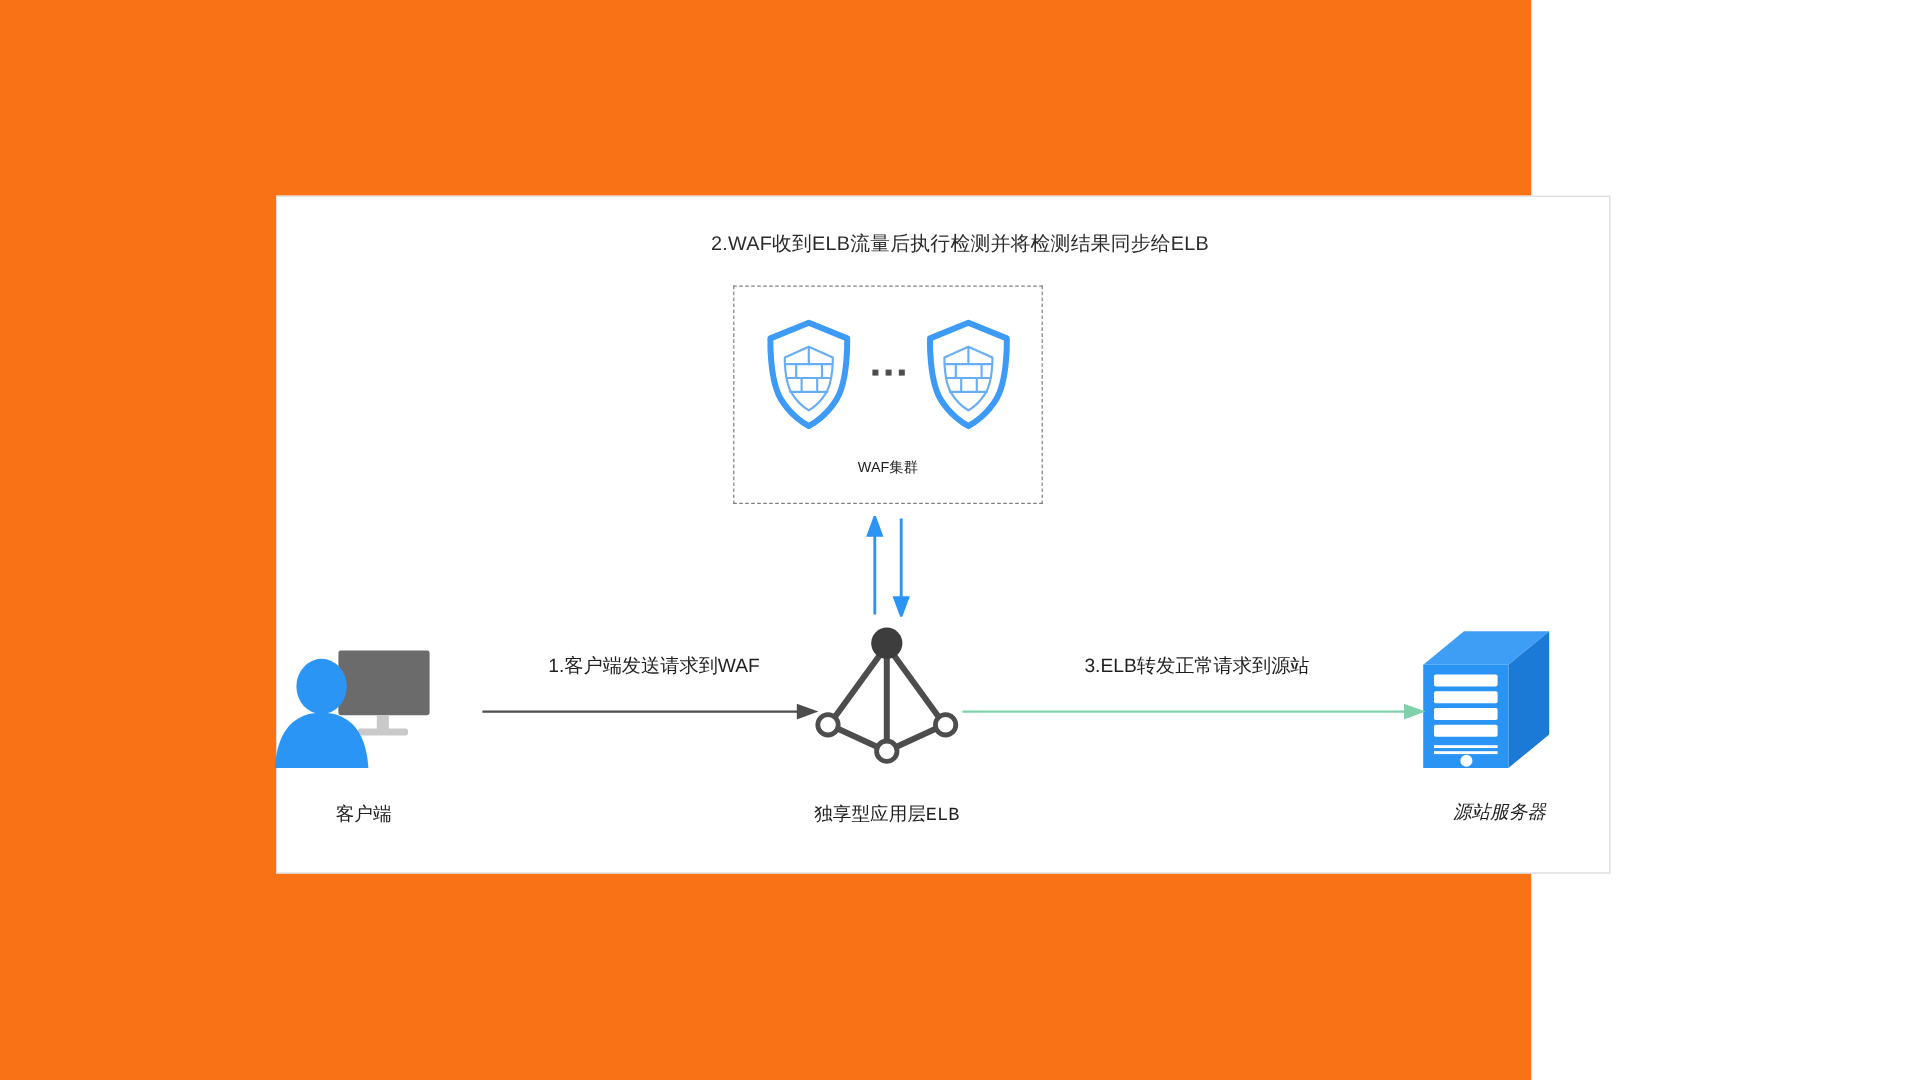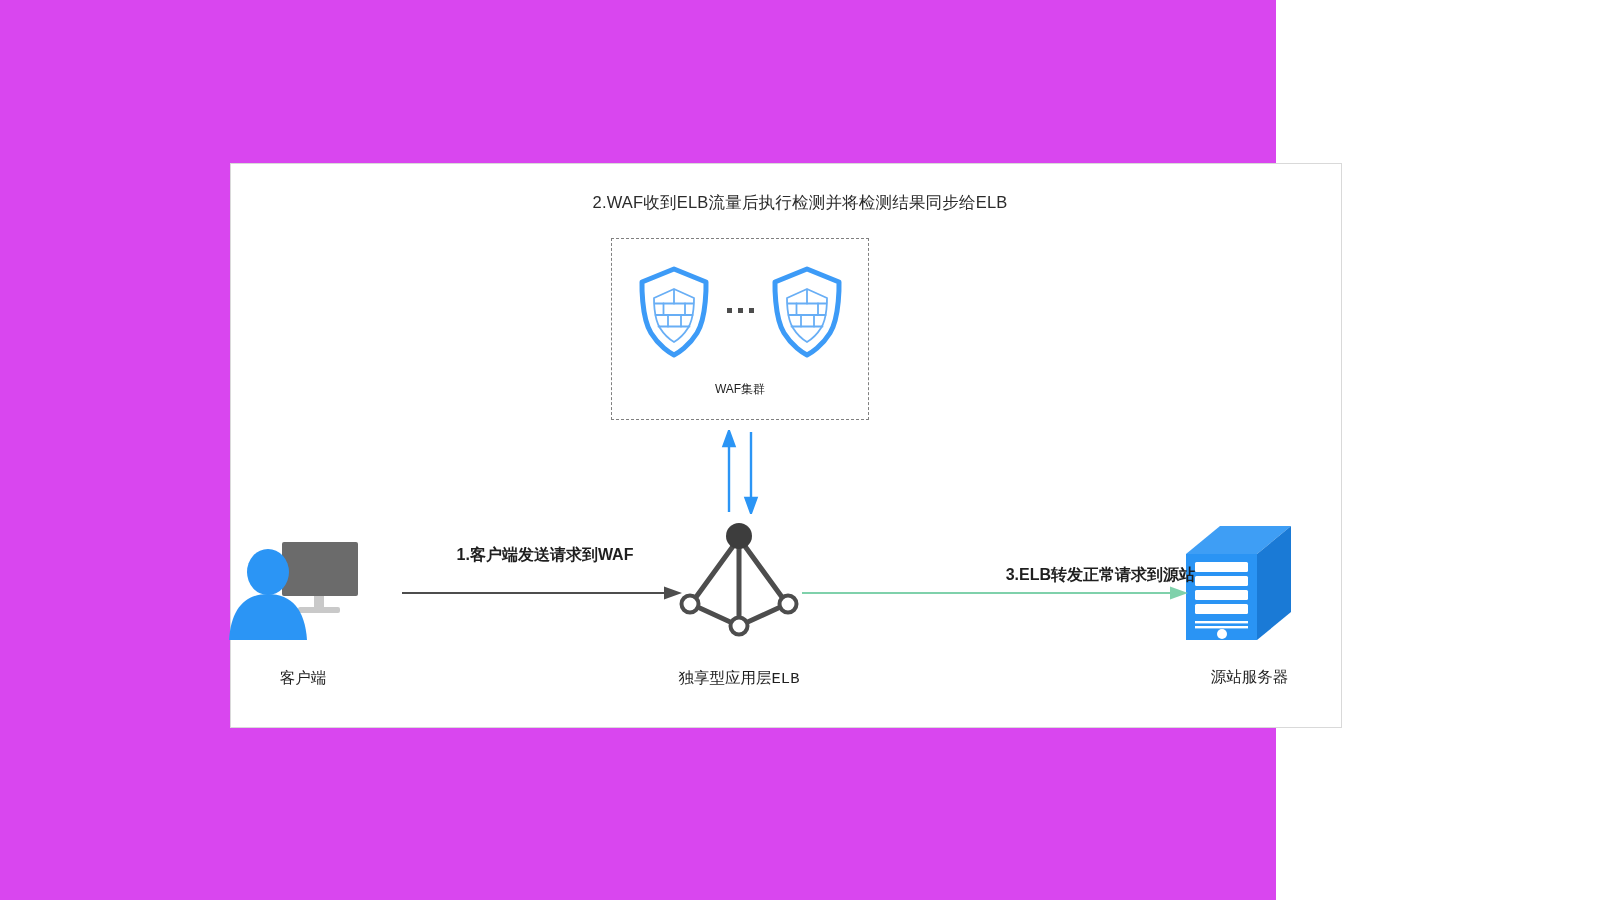--- a/index.html
+++ b/index.html
@@ -9,21 +9,21 @@
     width: 1600px;
     height: 900px;
     overflow: hidden;
     font-family: "Liberation Sans", "DejaVu Sans", sans-serif;
   }
 
   #canvas {
     position: relative;
     width: 1276px;
     height: 900px;
-    background: #d946ef;
+    background: #f97316;
   }
 
   
   .diagram-frame {
     position: absolute;
     left: 230px;
     top: 163px;
     width: 1112px;
     height: 565px;
     border: 1px solid #d9d9d9;
@@ -116,39 +116,38 @@
   .node-client { left: 228px; top: 528px; width: 150px; font-family: Liberation Serif, serif; }
   .node-elb    { left: 663px; top: 520px; width: 152px; }
   .node-server { left: 1172px; top: 520px; width: 155px; }
 
   .client-art { position: relative; width: 150px; height: 112px; margin: 0 auto; }
   .elb-art    { position: relative; width: 152px; height: 122px; margin: 0 auto; }
   .server-art { position: relative; width: 155px; height: 122px; margin: 0 auto; }
 
   .node-client .node-label { margin-top: 28px; }
   .node-elb .node-label    { margin-top: 26px; font-family: Liberation Mono, monospace; }
-  .node-server .node-label { margin-top: 25px; }
+  .node-server .node-label { margin-top: 25px; font-style: italic; }
 
   
   .conn {
     position: absolute;
   }
   .conn-1 { left: 400px; top: 578px; width: 290px; height: 30px; }
   .conn-3 { left: 800px; top: 578px; width: 395px; height: 30px; }
 
   .conn-label {
     position: absolute;
     font-size: 16px;
     color: #1f1f1f;
     white-space: nowrap;
     text-align: center;
-    font-weight: bold;
   }
   .conn-label-1 { left: 400px; top: 545px; width: 290px; }
-  .conn-label-3 { left: 800px; top: 565px; width: 395px; text-align: right; }
+  .conn-label-3 { left: 800px; top: 545px; width: 395px; }
 </style>
 </head>
 <body>
 
 <div id="canvas">
 
   <div class="diagram-frame"></div>
 
   <div class="top-caption">2.WAF收到ELB流量后执行检测并将检测结果同步给ELB</div>
 

